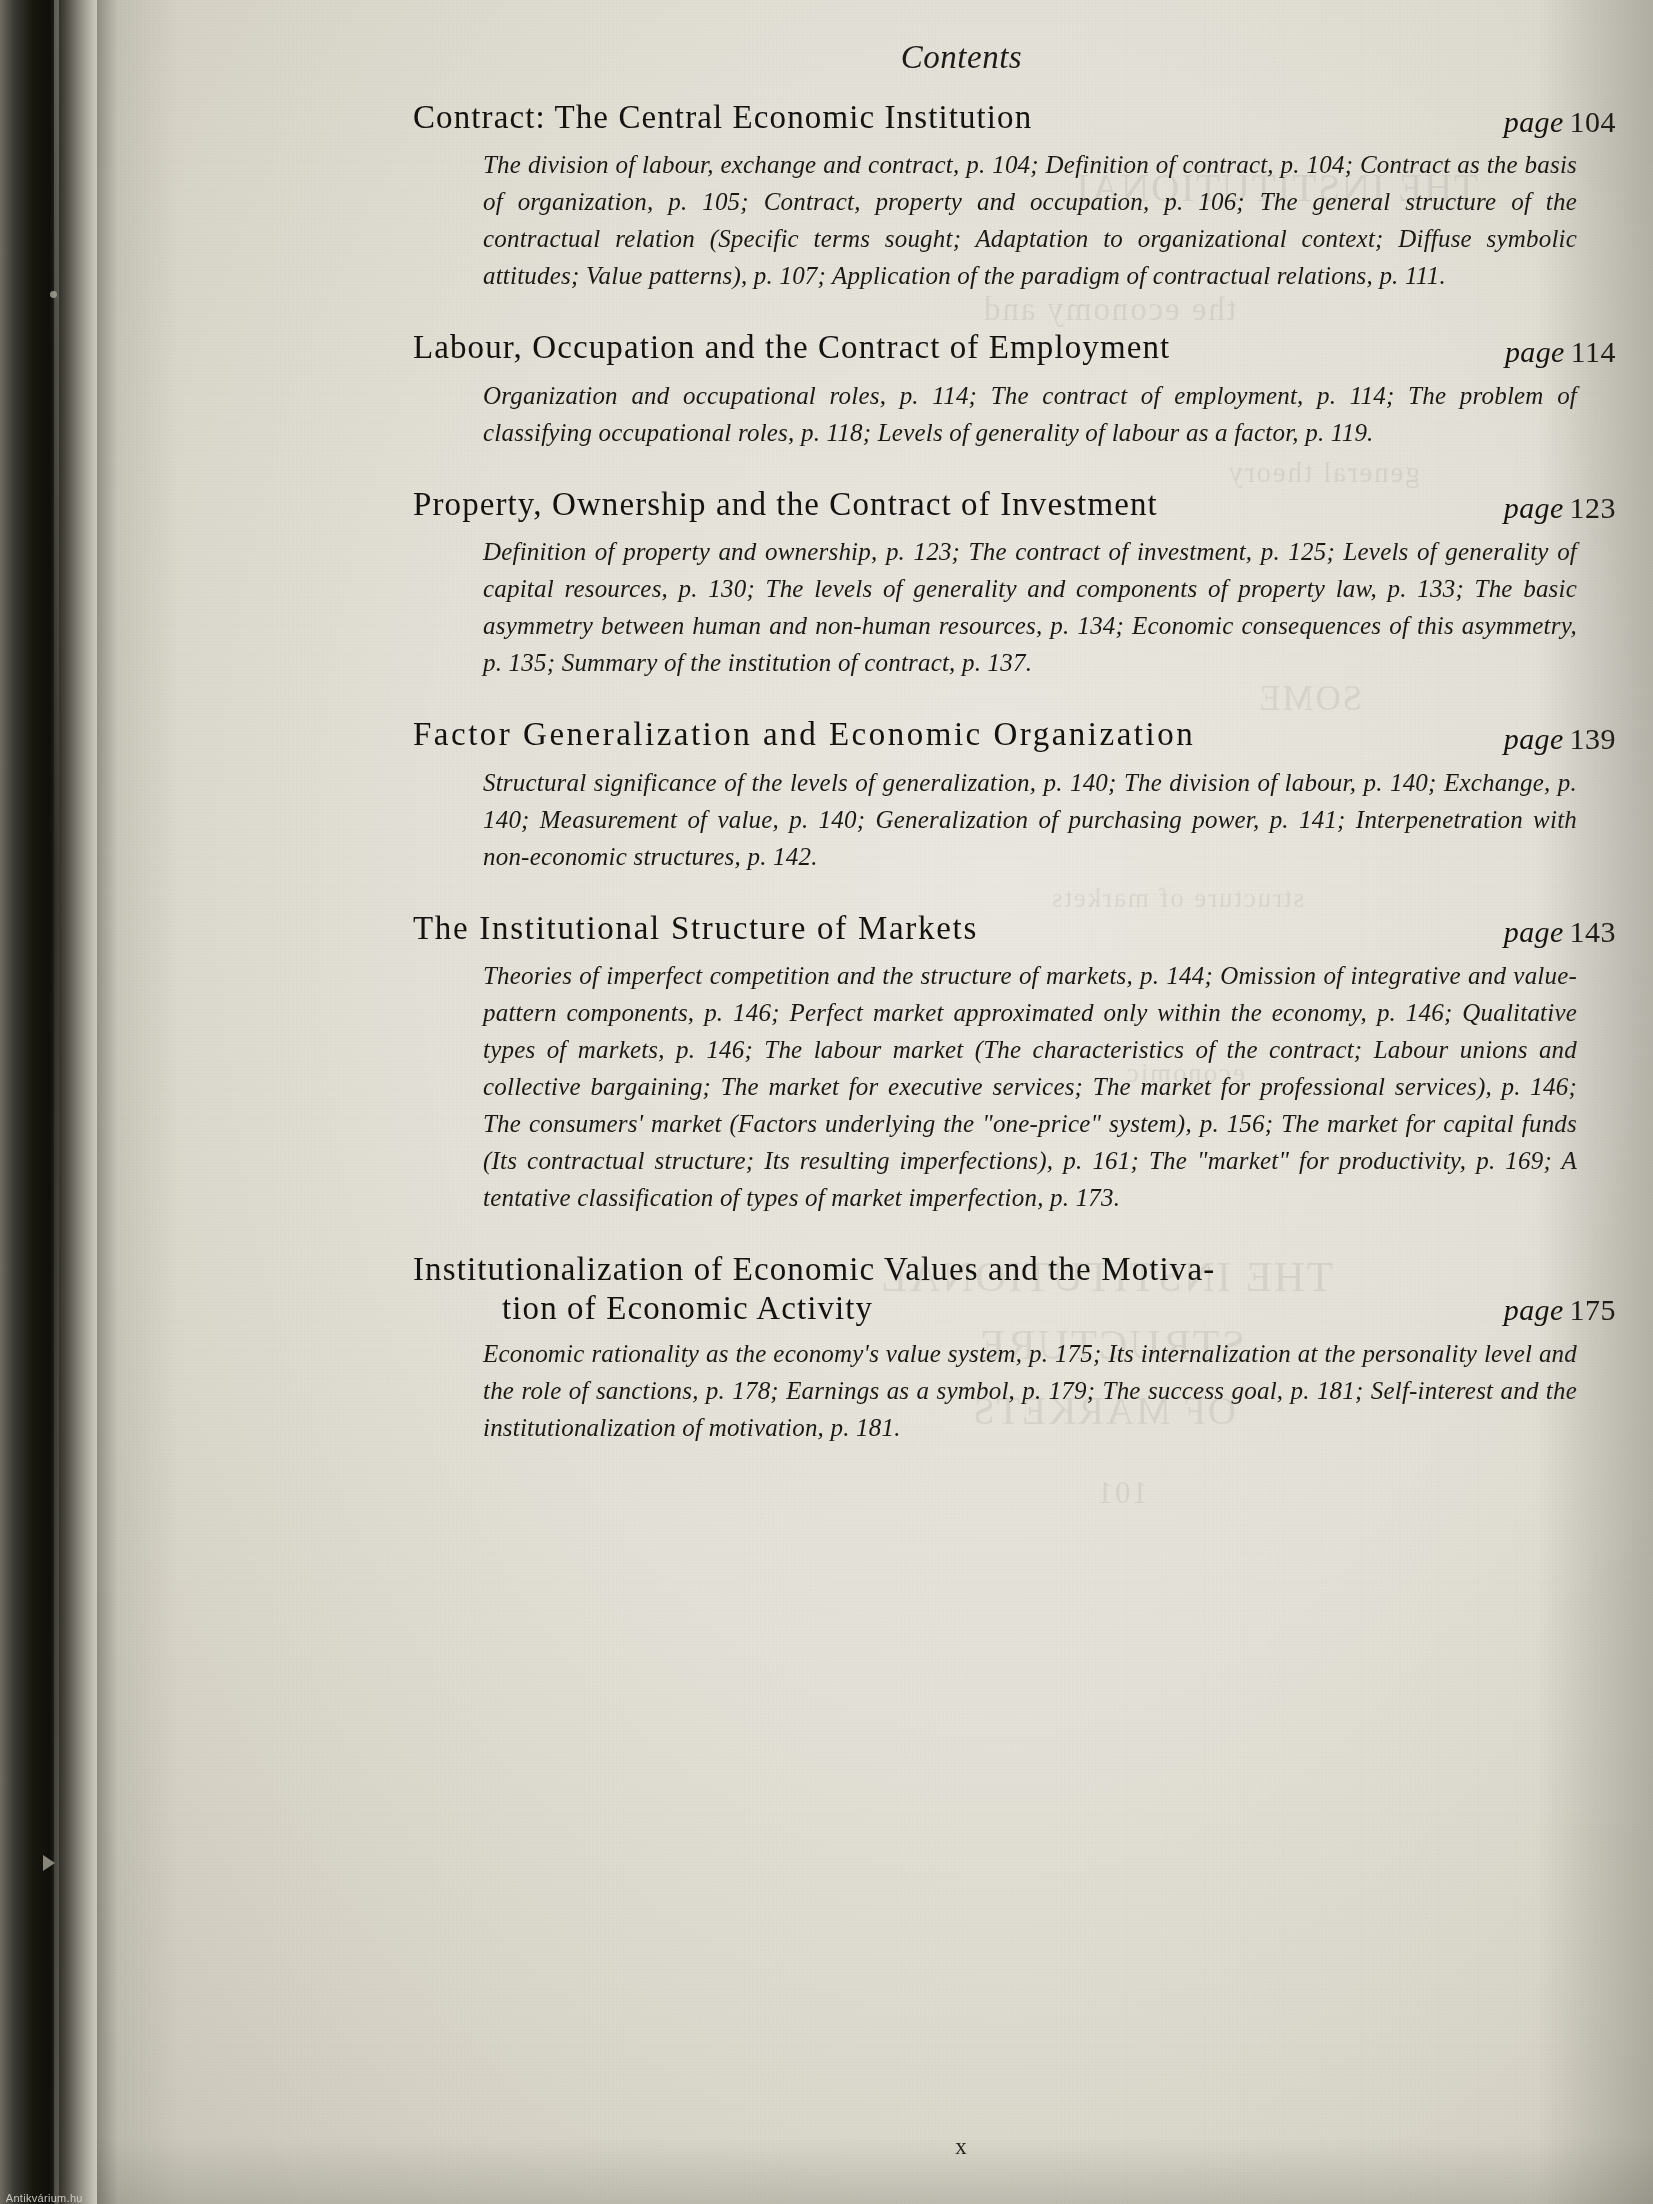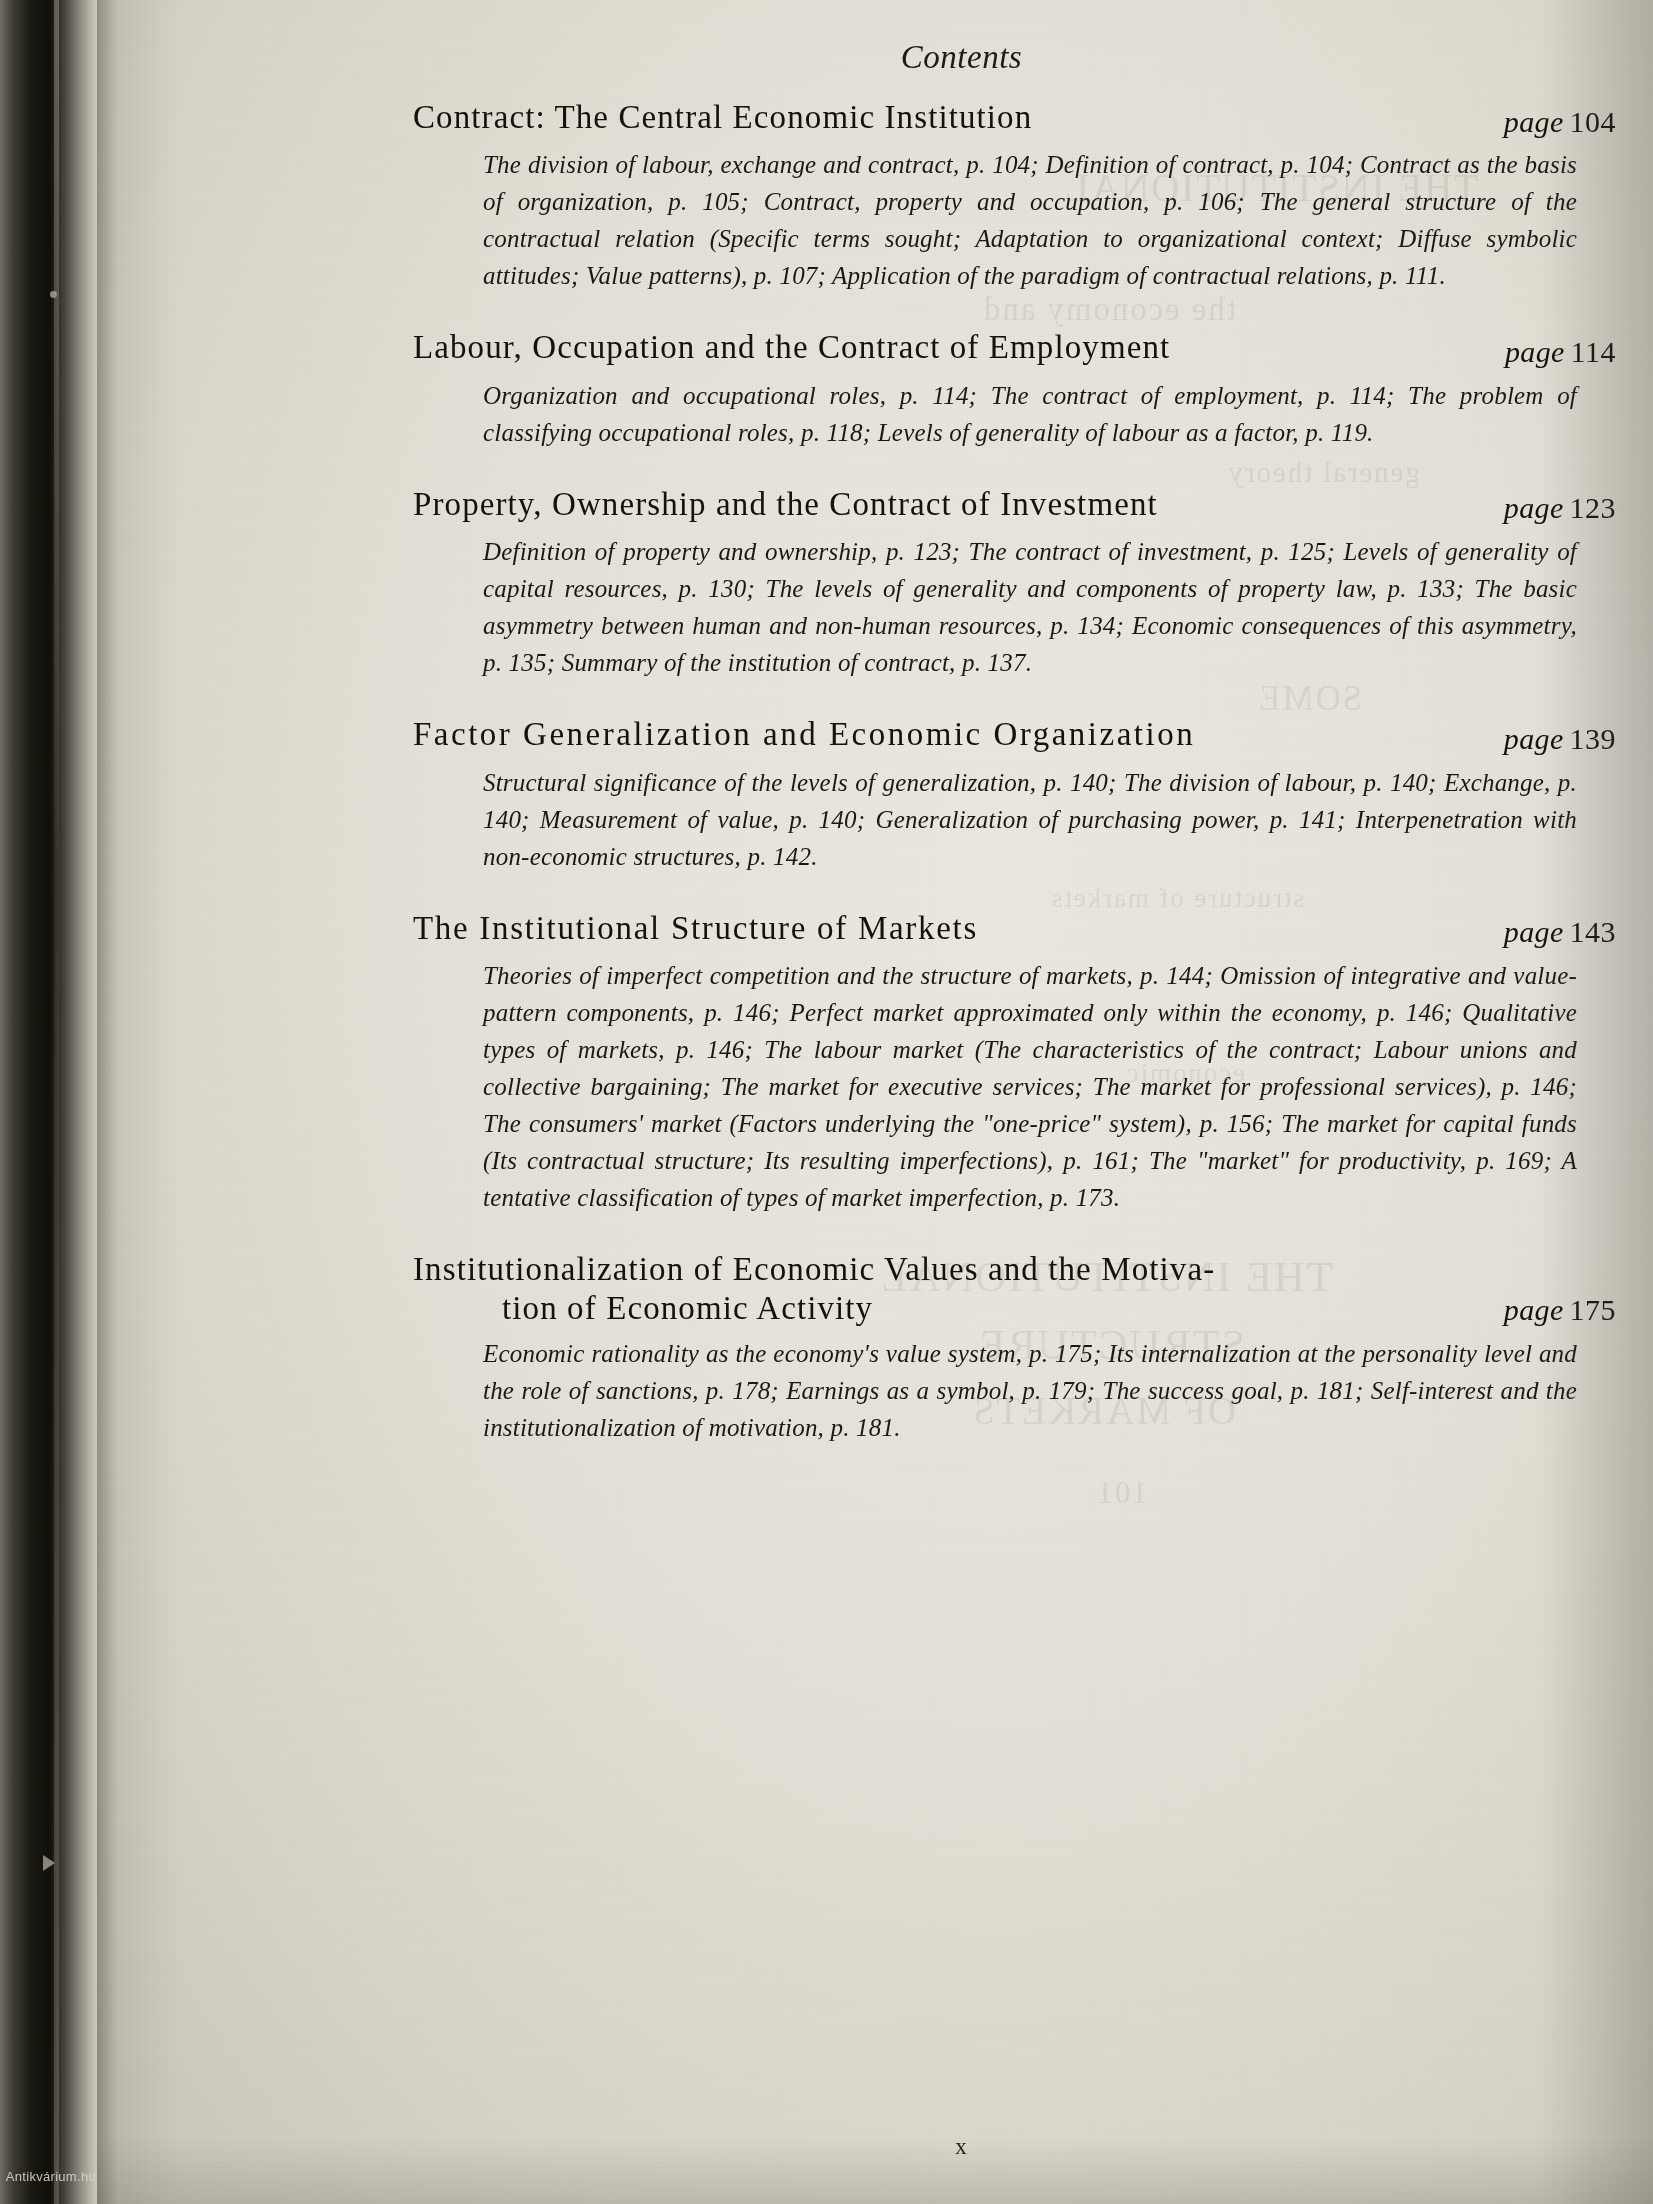--- a/index.html
+++ b/index.html
@@ -177,23 +177,23 @@
     width: 1097px;
     text-align: center;
     font-size: 23px;
     color: #23221c;
     letter-spacing: 1px;
   }
 
   .watermark {
     position: absolute;
     left: 5.8px;
-    bottom: 21px;
+    bottom: 1px;
     font-family: "Liberation Sans", sans-serif;
-    font-size: 13px;
+    font-size: 11px;
     color: #d8d6cc;
     opacity: .9;
     letter-spacing: 0.3px;
   }
 
   
   .grain {
     position: absolute;
     inset: 0;
     pointer-events: none;

